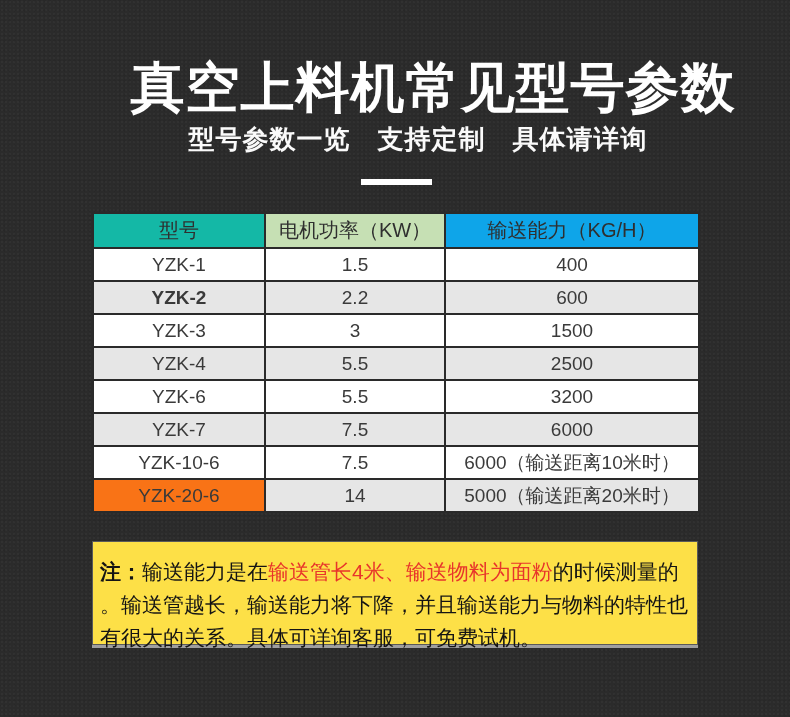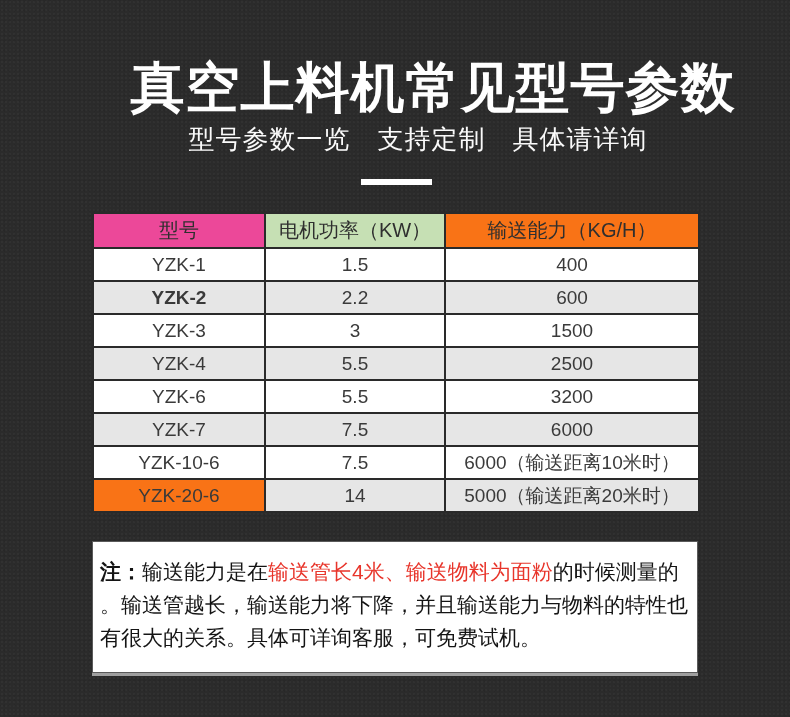--- a/index.html
+++ b/index.html
@@ -38,21 +38,21 @@
   .subtitle {
     position: absolute;
     top: 122px;
     left: 0;
     width: 100%;
     padding-left: 46px;
     box-sizing: border-box;
     text-align: center;
     color: #fafafa;
     font-size: 26px;
-    font-weight: 400;
+    font-weight: 700;
     letter-spacing: 1px;
     white-space: pre;
   }
   .dash {
     position: absolute;
     top: 179px;
     left: 50%;
     margin-left: -34px;
     width: 71px;
     height: 6px;
@@ -87,23 +87,23 @@
   }
   .spec-table col.c1 { width: 172px; }
   .spec-table col.c2 { width: 180px; }
   .spec-table col.c3 { width: 254px; }
   .spec-table tbody tr:nth-child(odd)  td { background: #ffffff; }
   .note-box {
     position: absolute;
     top: 541px;
     left: 92px;
     width: 606px;
-    height: 132px;
+    height: 104px;
     box-sizing: border-box;
-    background: #ffffff;
+    background: #fde047;
     border: 1px solid #5a5a5a;
     box-shadow: 0 3px 0 #9f9f9f;
     padding: 13px 8px 0 7px;
     font-size: 21px;
     line-height: 33px;
     color: #141414;
     line-break: anywhere;
     word-break: break-all;
   }
   .note-prefix { font-weight: bold; }
@@ -120,23 +120,23 @@
   <div class="dash"></div>
 
   <table class="spec-table">
     <colgroup>
       <col class="c1">
         <col class="c2">
         <col class="c3">
     </colgroup>
     <thead>
       <tr id="header-row">
-          <th style="background: #ec4899;">型号</th>
+          <th style="background: #14b8a6;">型号</th>
           <th style="background: rgb(198, 224, 180);">电机功率（KW）</th>
-          <th style="background: #f97316;">输送能力（KG/H）</th>
+          <th style="background: #0ea5e9;">输送能力（KG/H）</th>
         </tr>
     </thead>
     <tbody id="table-body">
         <tr>
           <td>YZK-1</td>
           <td>1.5</td>
           <td>400</td>
         </tr>
         <tr>
           <td style="background: rgb(230, 230, 230); font-weight: bold;">YZK-2</td>

